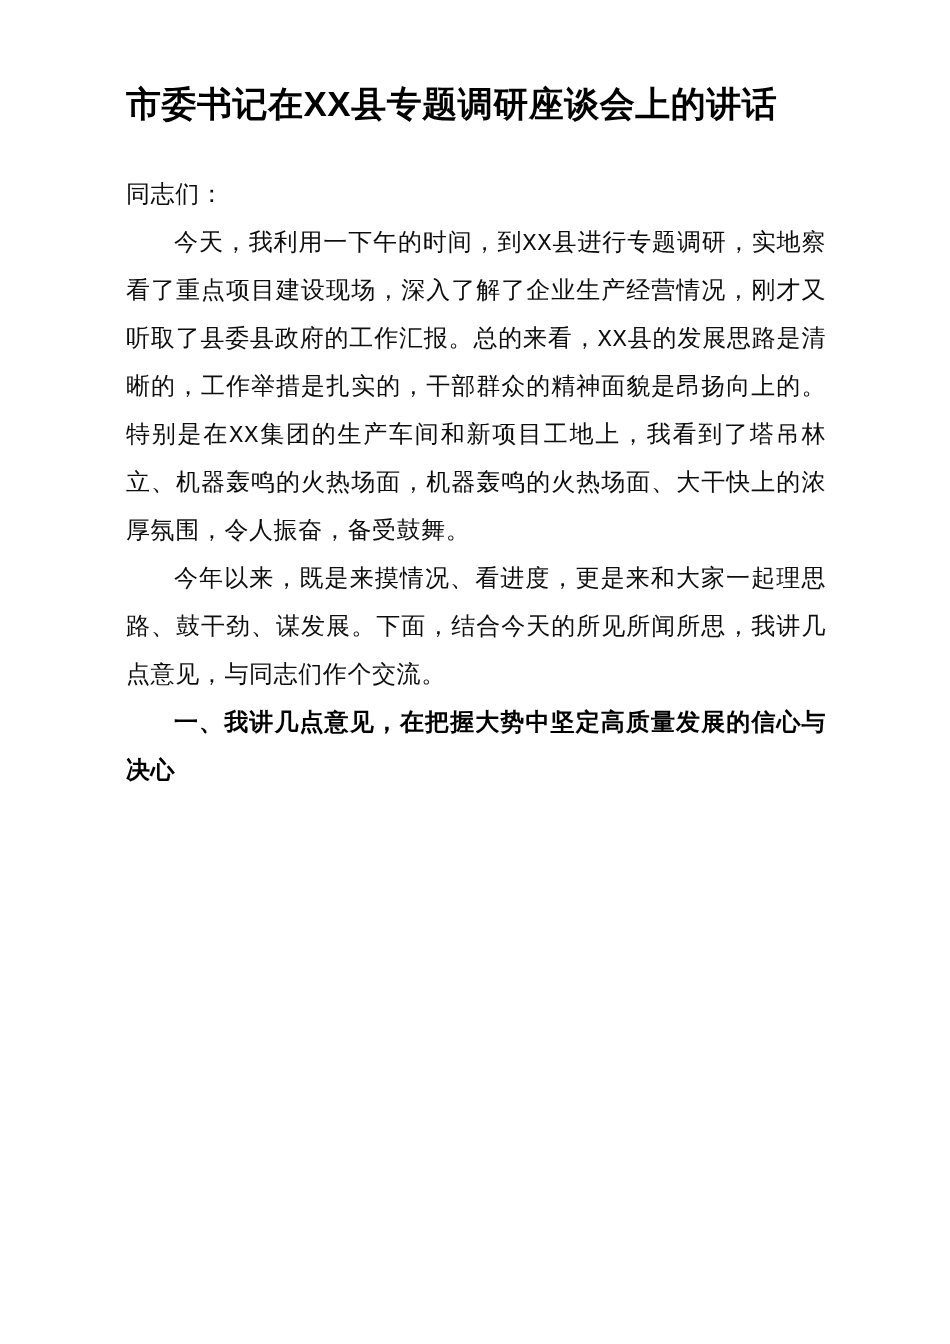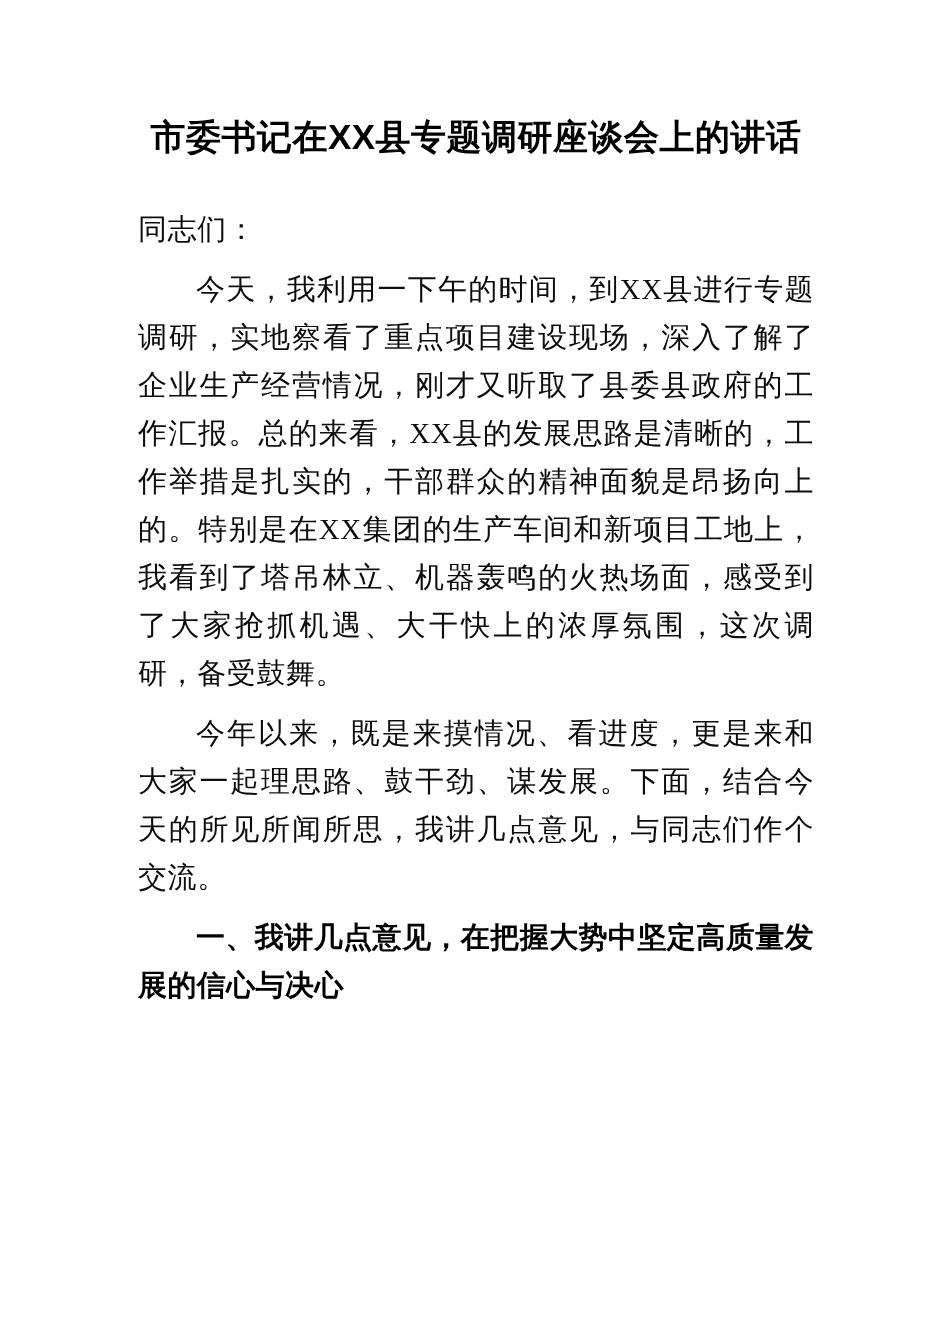--- a/index.html
+++ b/index.html
@@ -29,40 +29,40 @@
   .content {
     position: absolute;
     left: 126px;
     top: 0;
     width: 700px;
   }
 
   
   .doc-title {
     margin: 0;
-    padding-top: 112px;
-    text-align: center;
+    padding-top: 79px;
+    text-align: left;
     font-family: "Liberation Sans", "DejaVu Sans", sans-serif;
     font-weight: bold;
     font-size: 35px;
     line-height: 49px;
     letter-spacing: 0.5px;
     color: #000000;
     text-rendering: optimizeLegibility;
   }
 
   
   .body-block {
     margin-top: 44px;
   }
 
   p.para {
-    margin: 12px;
-    font-family: Liberation Serif, serif;
-    font-size: 29px;
+    margin: 0;
+    font-family: Liberation Mono, monospace;
+    font-size: 24px;
     line-height: 48px;
     text-align: justify;
     text-justify: inter-ideograph;
     letter-spacing: 0.6px;
     color: #0d0d0d;
     word-break: break-all;
   }
 
   p.salutation {
     text-indent: 0;
@@ -89,21 +89,21 @@
 
 <div class="page">
   <div class="content">
 
     <h1 class="doc-title">市委书记在XX县专题调研座谈会上的讲话</h1>
 
     <div class="body-block">
 
       <p class="para salutation">同志们：</p>
 
-      <p class="para indent">今天，我利用一下午的时间，到XX县进行专题调研，实地察看了重点项目建设现场，深入了解了企业生产经营情况，刚才又听取了县委县政府的工作汇报。总的来看，XX县的发展思路是清晰的，工作举措是扎实的，干部群众的精神面貌是昂扬向上的。特别是在XX集团的生产车间和新项目工地上，我看到了塔吊林立、机器轰鸣的火热场面，感受到了大家抢抓机遇、大干快上的浓厚氛围，这次调研，备受鼓舞。</p>
+      <p class="para indent">今天，我利用一下午的时间，到XX县进行专题调研，实地察看了重点项目建设现场，深入了解了企业生产经营情况，刚才又听取了县委县政府的工作汇报。总的来看，XX县的发展思路是清晰的，工作举措是扎实的，干部群众的精神面貌是昂扬向上的。特别是在XX集团的生产车间和新项目工地上，我看到了塔吊林立、机器轰鸣的火热场面，机器轰鸣的火热场面、大干快上的浓厚氛围，令人振奋，备受鼓舞。</p>
 
       <p class="para indent">今年以来，既是来摸情况、看进度，更是来和大家一起理思路、鼓干劲、谋发展。下面，结合今天的所见所闻所思，我讲几点意见，与同志们作个交流。</p>
 
       <p class="para heading">一、我讲几点意见，在把握大势中坚定高质量发展的信心与决心</p>
 
 
     </div>
   </div>
 </div>
 

